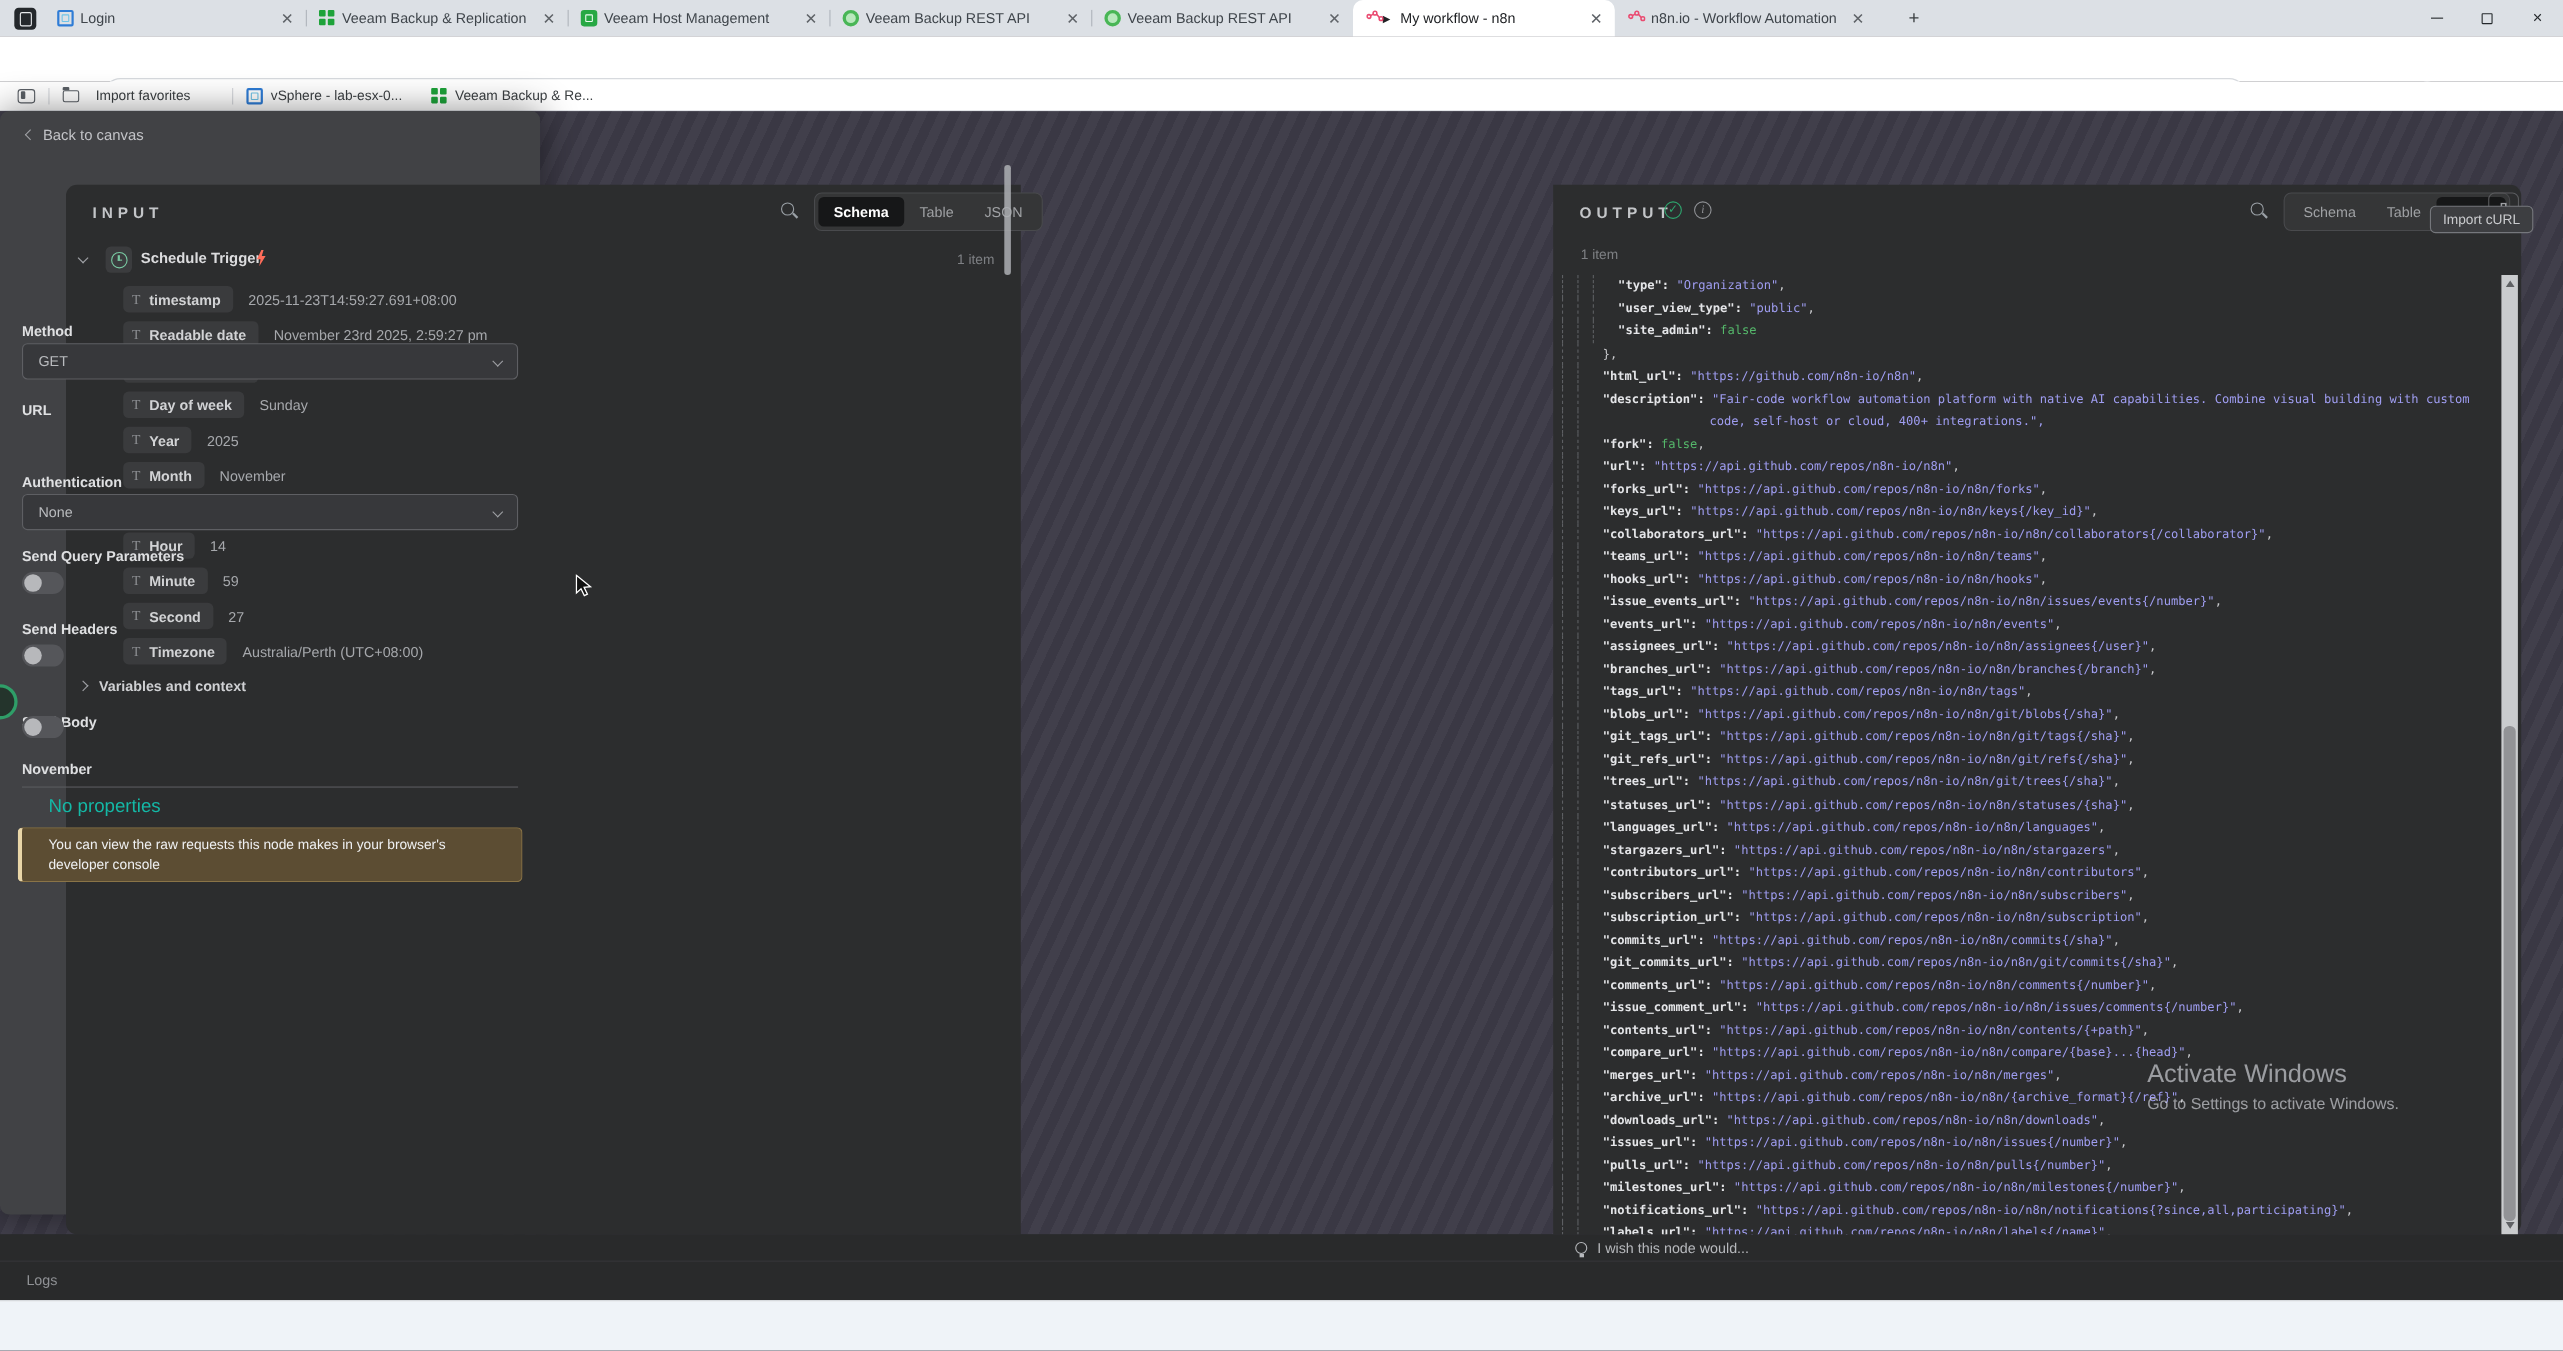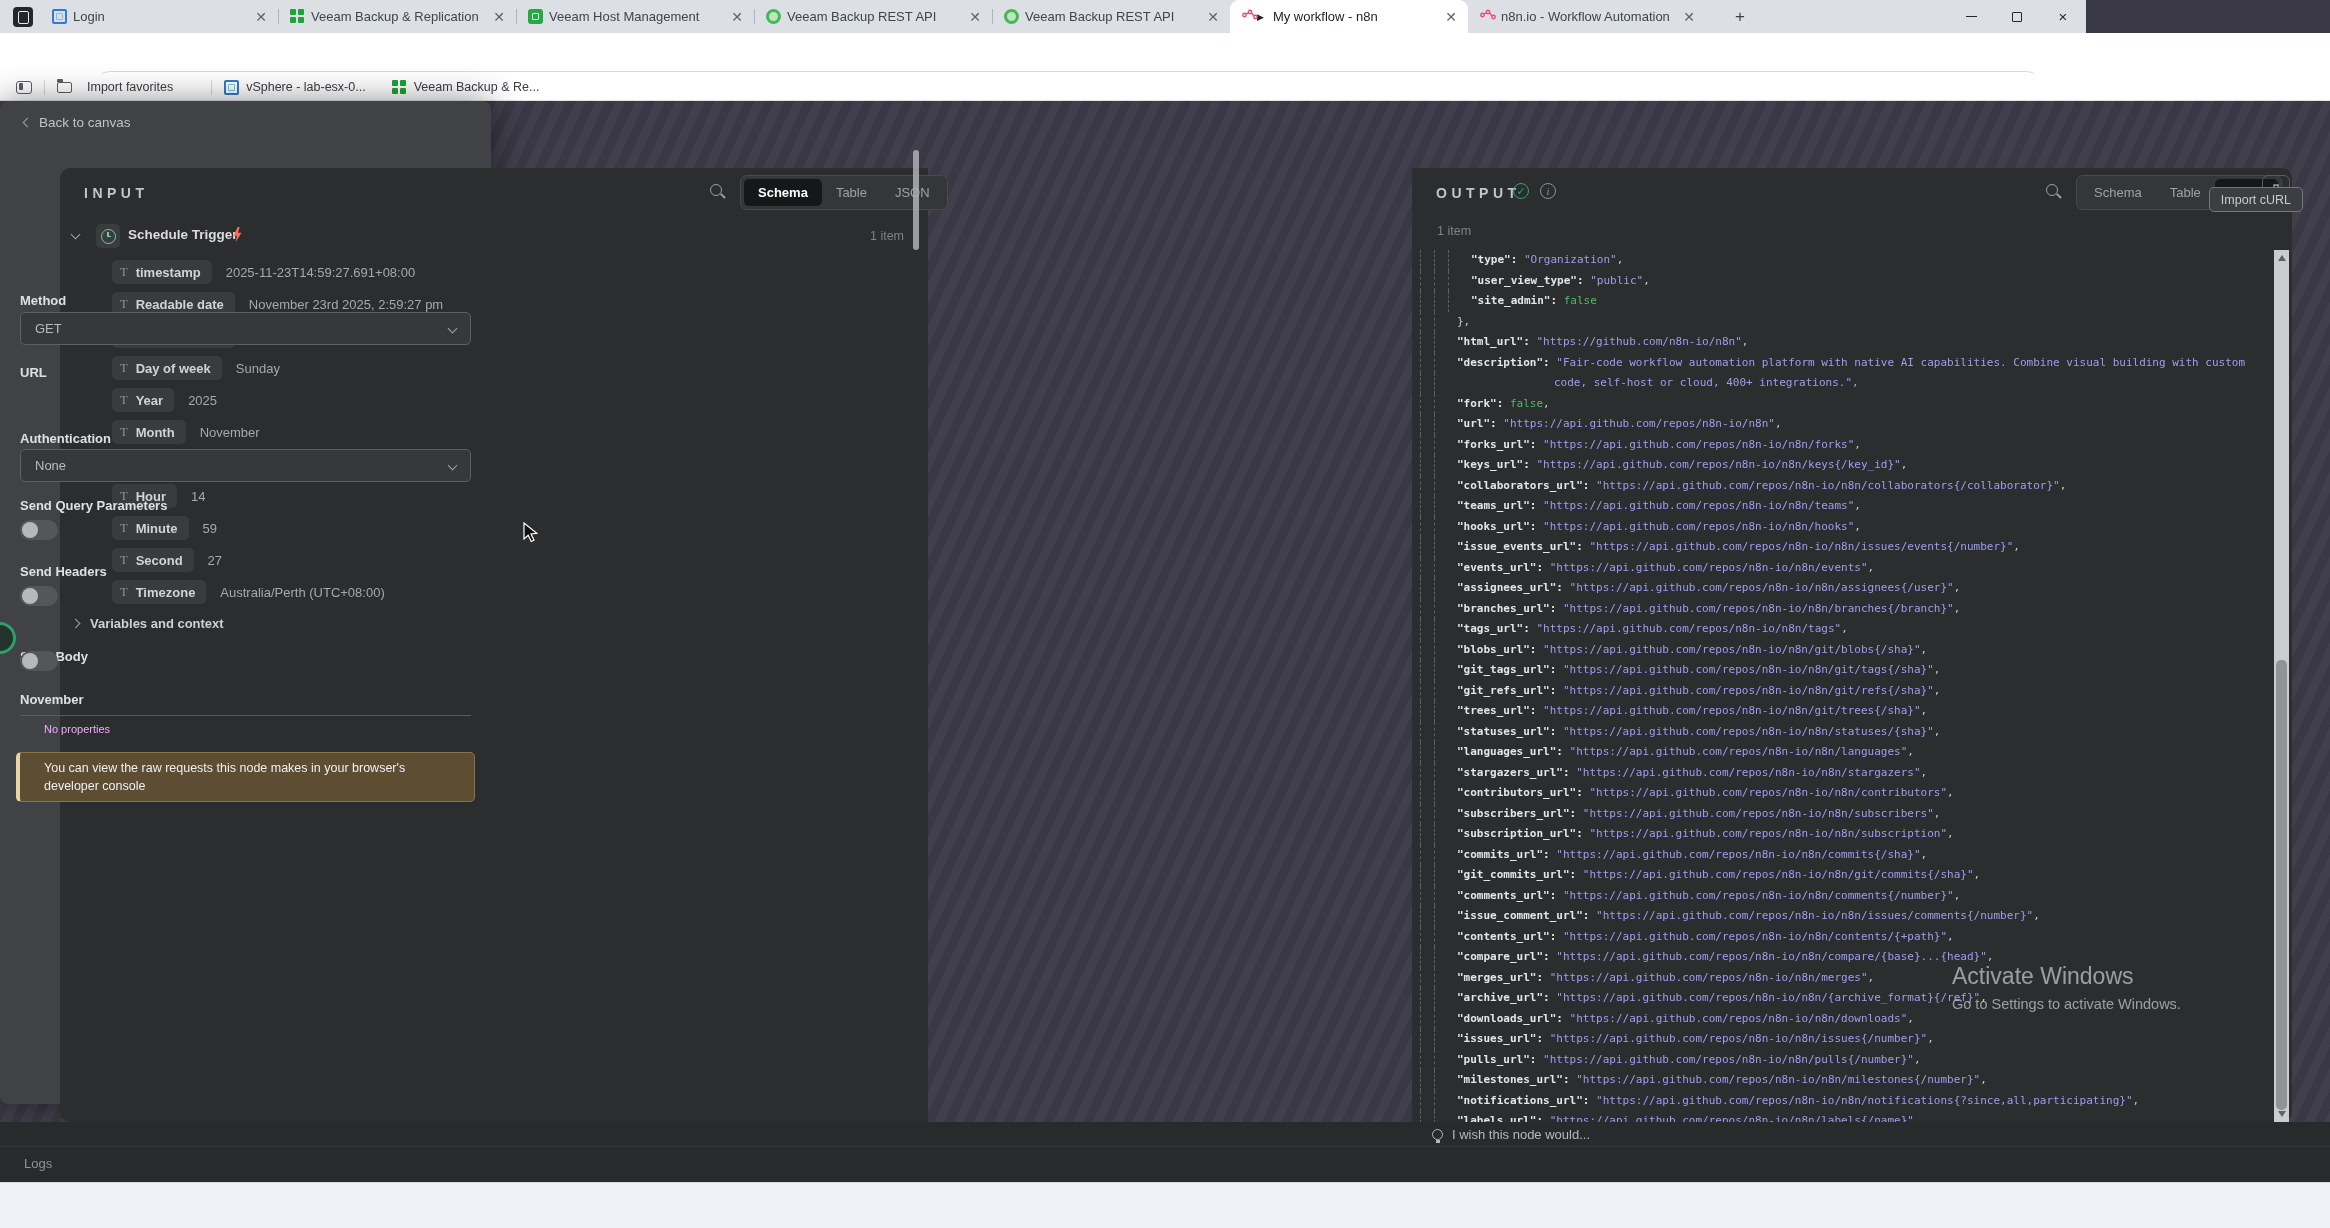--- a/index.html
+++ b/index.html
@@ -1,21 +1,21 @@
 <!DOCTYPE html>
 <html><head>
 <meta charset="utf-8">
 <style>
   *{margin:0;padding:0;box-sizing:border-box}
   html,body{width:2330px;height:1228px;overflow:hidden;font-family:"Liberation Sans",sans-serif;background:#3b3945}
   .abs{position:absolute}
   #stage{position:relative;width:2330px;height:1228px;overflow:hidden}
 
   
-  #tabstrip{left:0;top:0;width:2086px;height:33px;background:#dce0e5;display:flex;align-items:flex-end}
+  #tabstrip{left:0;top:0;width:2330px;height:33px;background:#dce0e5;display:flex;align-items:flex-end}
   .ws-ico{position:absolute;left:13px;top:7px;width:20px;height:20px;background:#24282c;border-radius:4px}
   .ws-ico::after{content:"";position:absolute;left:5px;top:4px;width:9px;height:11px;border:1.5px solid #e8eaed;border-radius:2px}
   .tabs-row{position:absolute;left:40px;top:0;height:33px;display:flex}
   .tab{width:238px;height:33px;display:flex;align-items:center;padding:0 8px 0 12px;position:relative;color:#3f454b;font-size:13px}
   .tab+.tab::before{content:"";position:absolute;left:0;top:9px;width:1px;height:15px;background:#aeb4bb}
   .tab.active{background:#fff;border-radius:9px 9px 0 0;color:#1c1e21}
   .tab.active::before,.tab.active+.tab::before{display:none}
   .tab .t-title{flex:1;white-space:nowrap;overflow:hidden;text-overflow:ellipsis;margin:0 6px}
   .t-close{font-size:14px;color:#5f6368;padding:0 3px}
   .t-prefix{font-size:9px;color:#202124;margin-right:3px}
@@ -121,21 +121,21 @@
   .extico{width:10px;height:10px;border:1.4px solid #a8aaae;border-radius:2px;position:relative}
   .extico::after{content:"";position:absolute;right:-2px;top:-3px;width:6px;height:1.4px;background:#a8aaae;transform:rotate(-45deg)}
   .mbody{position:absolute;left:0;top:73px;right:0;bottom:0}
   .curlbtn{position:absolute;right:27px;top:13px;height:25px;padding:0 11px;border:1px solid #75777c;border-radius:5px;background:#3d3e41;color:#c9cacd;font-size:12.5px;display:flex;align-items:center}
   .flabel{position:absolute;left:20px;font-size:13px;font-weight:600;color:#dfe0e2}
   .fselect,.finput{position:absolute;left:20px;width:451px;height:33px;background:#37383b;border:1px solid #5e5f63;border-radius:5px;color:#b9bbbe;font-size:13px;display:flex;align-items:center;padding:0 14px}
   .fselect .chev{position:absolute;right:14px;top:12px}
   .toggle{position:absolute;left:20px;width:38px;height:20px;background:#55565a;border-radius:10px}
   .toggle .knob{position:absolute;left:2px;top:2px;width:16px;height:16px;border-radius:50%;background:#b7b8bb}
   .opt-divider{position:absolute;left:20px;width:451px;height:1px;background:#5a5b5f}
-  .noprops{position:absolute;left:44px;font-size:11px;color:#f0abfc}
+  .noprops{position:absolute;left:44px;font-size:17px;color:#14b8a6}
   .notice{position:absolute;left:16px;width:459px;background:#5c4d33;border:1px solid #8a7447;border-left:4px solid #e9d6a8;border-radius:5px;padding:6px 24px;font-size:12.5px;line-height:1.45;color:#eff0f2}
 
   
   .okcheck{position:absolute;left:101px;top:15px;width:16px;height:16px;border:1.6px solid #2ea56e;border-radius:50%;color:#2ea56e;font-size:11px;text-align:center;line-height:15px}
   .infoico{position:absolute;left:128px;top:15px;width:16px;height:16px;border:1.6px solid #8f9195;border-radius:50%;color:#8f9195;font-size:10.5px;text-align:center;line-height:15px;font-family:"Liberation Serif",serif;font-style:italic}
   .pinbtn{position:absolute;left:850px;top:7px;width:28px;height:35px;border:1px solid #5a5b5e;border-radius:6px}
   .pinbtn svg{display:block;margin:8px auto}
   #jsonarea{position:absolute;left:0;top:82px;width:860px;height:872px;overflow:hidden;font-family:"DejaVu Sans Mono",monospace;font-size:11px;color:#c9cacd}
   .jl{white-space:nowrap;height:20.5px;line-height:20.5px;padding-left:8px}
   .jl .g{display:inline-block;width:14px;height:20.5px;border-left:1px dashed #5d5f63;vertical-align:top}

